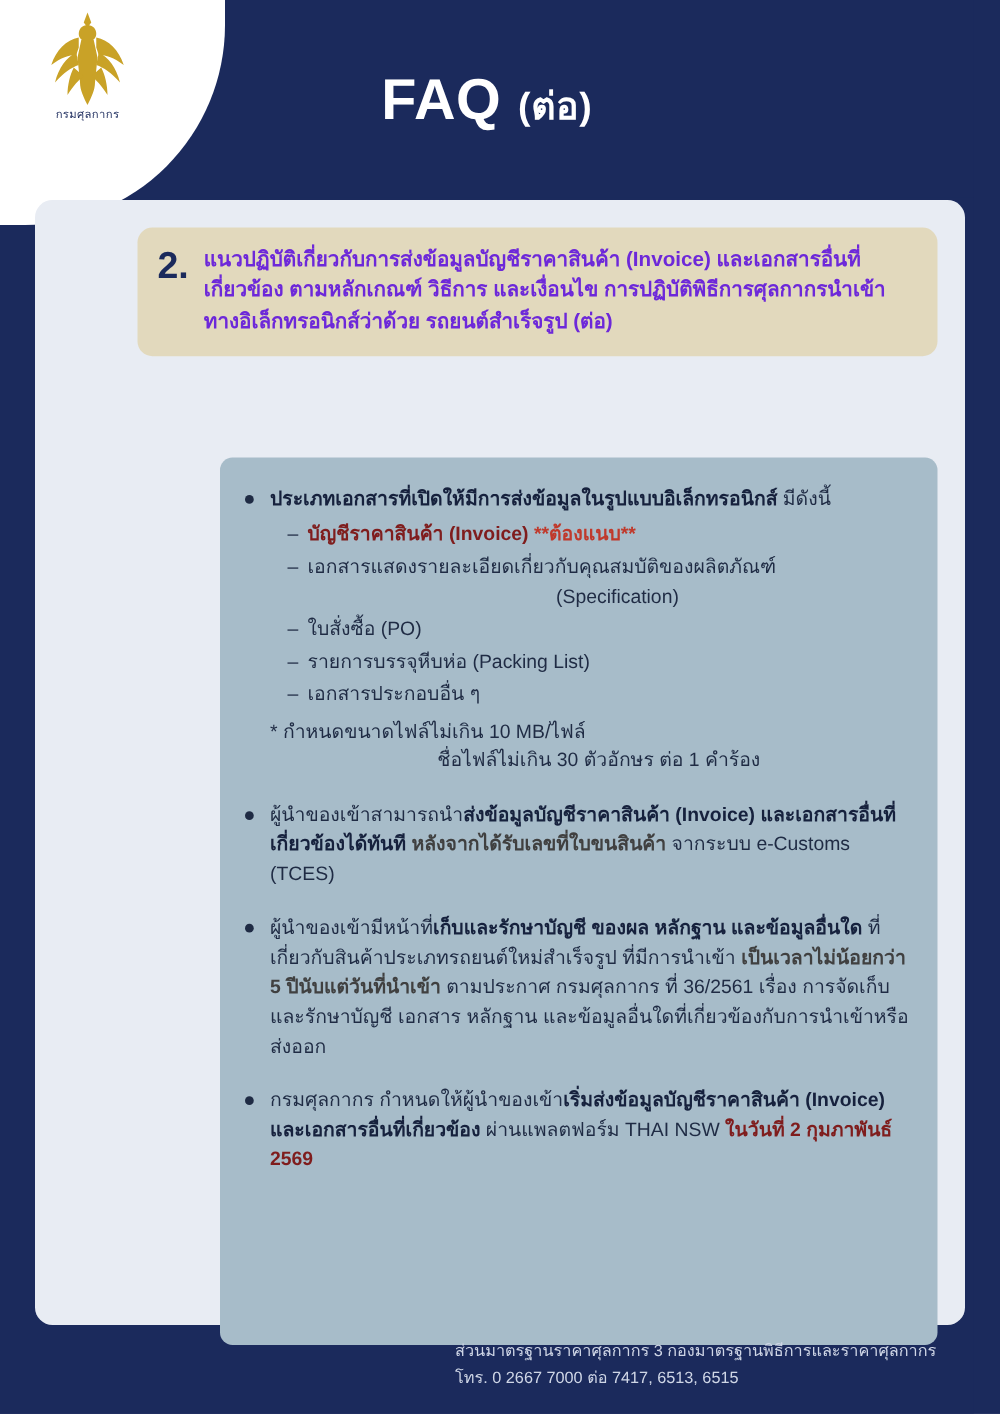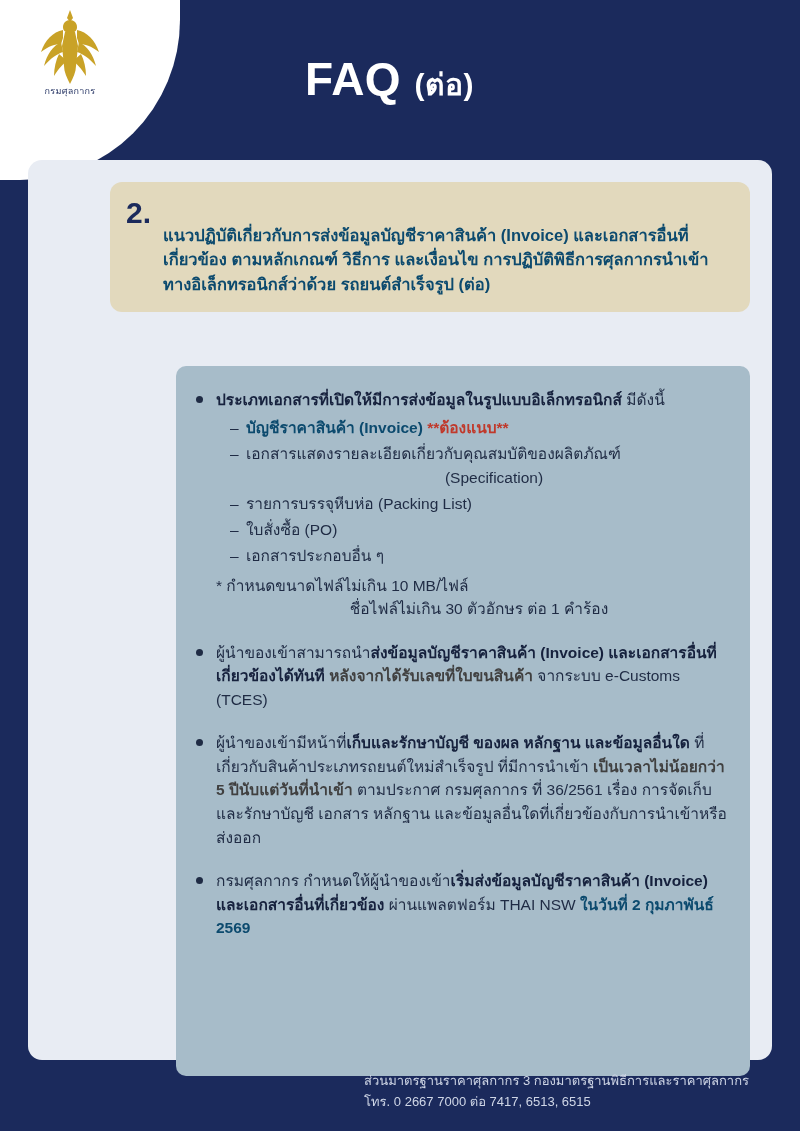--- a/index.html
+++ b/index.html
@@ -91,23 +91,22 @@
   .qnum {
     font-size: 30px;
     font-weight: bold;
     color: #1b2a5c;
     line-height: 1.1;
     flex: 0 0 auto;
   }
   .qtext {
     font-size: 16.5px;
     font-weight: bold;
-    color: #0c4a6e;
+    color: #6d28d9;
     line-height: 1.48;
-    margin-top: 27px;
   }
 
   .bluebox {
     position: absolute;
     top: 168px; left: 148px;
     width: 574px; height: 710px;
     background: #a7bcc9;
     border-radius: 10px;
     padding: 22px 20px 10px 18px;
     margin-top: 38px;
@@ -124,21 +123,21 @@
   }
   .block::before {
     content: "";
     position: absolute;
     left: 2px; top: 8px;
     width: 7px; height: 7px;
     border-radius: 50%;
     background: #1f2b44;
   }
   .b-strong { font-weight: bold; color: #16213d; }
-  .b-navy { color: #0c4a6e; font-weight: bold; }
+  .b-navy { color: #7f1d1d; font-weight: bold; }
   .b-teal { color: #404040; font-weight: bold; }
   .b-red { color: #c0392b; font-weight: bold; }
 
   .sublist { list-style: none; margin: 4px 0 0 14px; }
   .sublist li {
     position: relative;
     padding-left: 16px;
     line-height: 1.55;
     margin-bottom: 2px;
   }
@@ -208,24 +207,24 @@
           <ul class="sublist">
             <li>
               <span class="b-navy">บัญชีราคาสินค้า (Invoice)</span>
               <span class="b-red">**ต้องแนบ**</span>
             </li>
             <li>
               <span>เอกสารแสดงรายละเอียดเกี่ยวกับคุณสมบัติของผลิตภัณฑ์</span>
               <span class="note"><span class="indent">(Specification)</span></span>
             </li>
             <li>
+              <span>ใบสั่งซื้อ (PO)</span>
+            </li>
+            <li>
               <span>รายการบรรจุหีบห่อ (Packing List)</span>
-            </li>
-            <li>
-              <span>ใบสั่งซื้อ (PO)</span>
             </li>
             <li>
               <span>เอกสารประกอบอื่น ๆ</span>
             </li>
           </ul>
           <div class="note">
             <span>* กำหนดขนาดไฟล์ไม่เกิน 10 MB/ไฟล์</span>
             <span class="indent">ชื่อไฟล์ไม่เกิน 30 ตัวอักษร ต่อ 1 คำร้อง</span>
           </div>
         </li>

